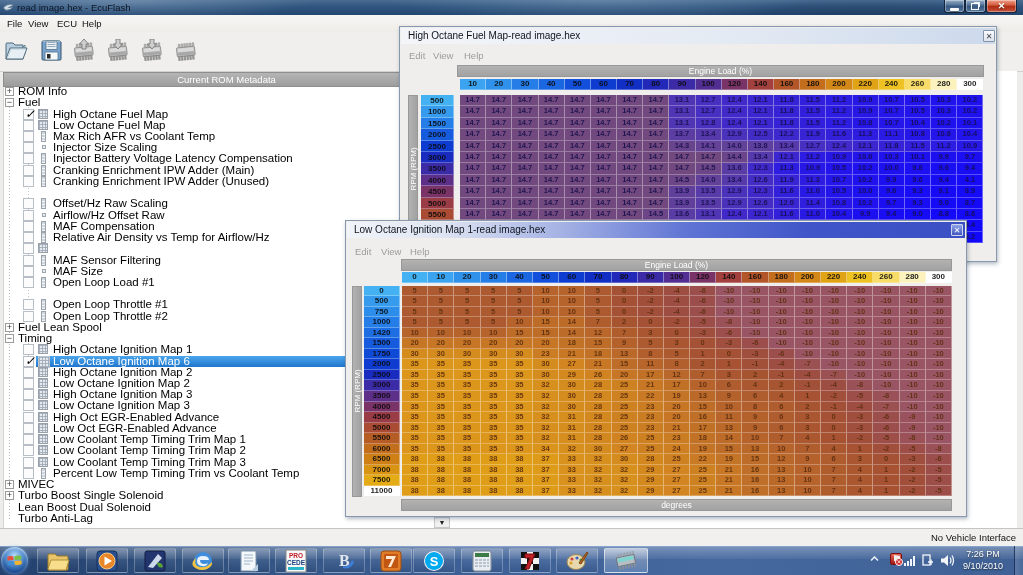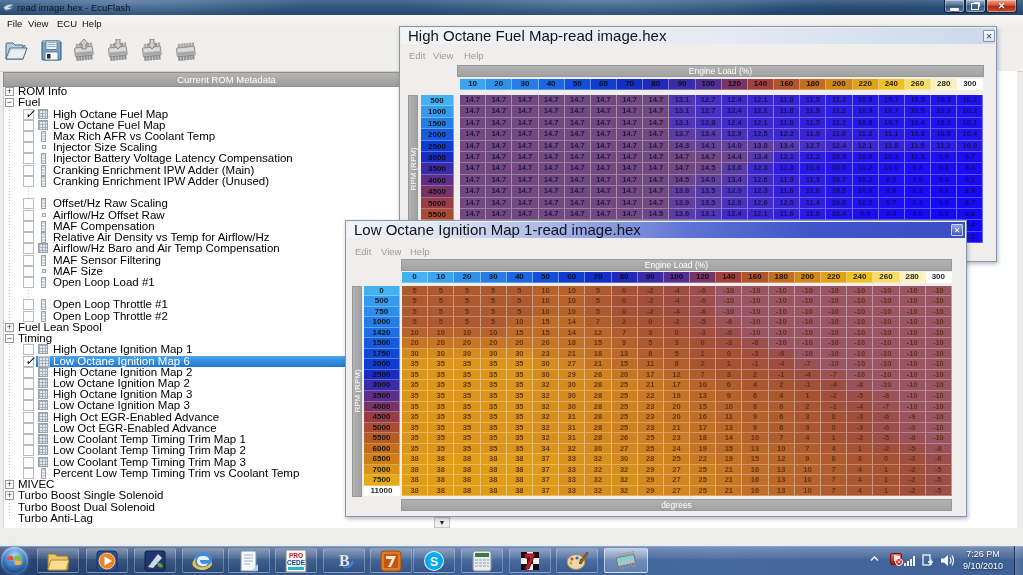--- a/index.html
+++ b/index.html
@@ -47,21 +47,21 @@
 .trow .sel:before{content:"";position:absolute;left:2px;top:0px;width:10px;height:10px;border:1px solid #b9c6d4;background:
  repeating-linear-gradient(90deg,rgba(155,165,178,.8) 0 1px,transparent 1px 3px),
  repeating-linear-gradient(180deg,rgba(155,165,178,.8) 0 1px,transparent 1px 3px),#e4e9ee}
 #treescroll{left:434px;top:517px;width:16px;height:11px;background:#f1f1f1;border:1px solid #c8c8c8;
  font-size:7px;text-align:center;line-height:10px;color:#222}
 #statusbar{left:0;top:528px;width:1023px;height:18px;background:#f1f0ee;border-top:1px solid #c6c4c0}
 #statusbar em{position:absolute;right:7px;top:3px;font-style:normal;font-size:9.5px;color:#111}
 #mdi{left:450px;top:71px;width:567px;height:457px;background:#fff}
 
 .win{position:absolute;border:1px solid #8797ad;background:#efeeec;box-shadow:1px 2px 4px rgba(40,60,90,.35)}
-.wtitle{position:absolute;left:1px;top:1px;height:16px;font-size:15px;color:#0e141c;line-height:16px}
+.wtitle{position:absolute;left:1px;top:1px;height:16px;font-size:10px;color:#0e141c;line-height:16px}
 .wtitle b{font-weight:400;position:absolute;left:7px;top:0;white-space:nowrap}
 .wmenu em{position:absolute;font-style:normal;font-size:9.5px;color:#9c9c9c}
 .gbar{position:absolute;background:linear-gradient(180deg,#b2b2b2,#a2a2a2);border:1px solid #989898;
  color:#fff;text-align:center;font-size:8.5px}
 .vbar{position:absolute;background:linear-gradient(90deg,#b2b2b2,#a2a2a2);border:1px solid #989898}
 .vbar b{position:absolute;left:50%;top:50%;transform:translate(-50%,-50%) rotate(-90deg);
  color:#fff;font-size:8px;font-weight:400;white-space:nowrap}
 .grid{position:absolute;display:grid}
 .grid s{text-decoration:none;display:block;overflow:hidden;text-align:center;
  border-right:1px solid rgba(255,255,255,.38);border-bottom:1px solid rgba(255,255,255,.28);
@@ -286,21 +286,20 @@
         <em class="ct">Airflow/Hz Offset Raw</em>
       </div>
 <div class="trow" style="top:145.0px">
         <i class="cb"></i>
         <i class="ic-b"></i>
         <em class="ct">Relative Air Density vs Temp for Airflow/Hz</em>
       </div>
 <div class="trow" style="top:156.2px">
         <i class="cb"></i>
         <i class="ic-g"></i>
-        <em class="ct">Airflow/Hz Baro and Air Temp Compensation</em>
       </div>
 <div class="trow" style="top:167.5px">
         <i class="cb"></i>
         <i class="ic-b"></i>
         <em class="ct">MAF Sensor Filtering</em>
       </div>
 <div class="trow" style="top:178.7px">
         <i class="cb"></i>
         <i class="ic-d"></i>
         <em class="ct">MAF Size</em>
@@ -392,27 +391,30 @@
       </div>
 <div class="trow" style="top:392.1px">
         <i class="pm">+</i>
         <em class="rt">MIVEC</em>
       </div>
 <div class="trow" style="top:403.3px">
         <i class="pm">+</i>
         <em class="rt">Turbo Boost Single Solenoid</em>
       </div>
 <div class="trow" style="top:414.5px">
-        <em class="rt">Turbo Boost Dual Solenoid</em>
+        <em class="rt">Lean Boost Dual Solenoid</em>
       </div>
 <div class="trow" style="top:425.7px">
         <em class="rt">Turbo Anti-Lag</em>
       </div>
 </div>
 <div class="abs" id="treescroll">▼</div>
+<div class="abs" id="statusbar">
+      <em>No Vehicle Interface</em>
+    </div>
 
 <div class="win" id="fwin">
  <div class="wtitle">
         <b>High Octane Fuel Map-read image.hex</b>
       </div>
  <div class="xbtn">✕</div>
  <div class="wmenu">
         <em style="left:9px;top:23px">Edit</em>
         <em style="left:33px;top:23px">View</em>
         <em style="left:64px;top:23px">Help</em>
@@ -611,21 +613,21 @@
         <s style="background:#624198">14.0</s>
         <s style="background:#5639ab">13.4</s>
         <s style="background:#442dc4">12.6</s>
         <s style="background:#3824d4">11.9</s>
         <s style="background:#2e1de0">11.3</s>
         <s style="background:#2516e9">10.7</s>
         <s style="background:#1f12ee">10.2</s>
         <s style="background:#1d10f0">9.9</s>
         <s style="background:#1a0ef2">9.6</s>
         <s style="background:#190df3">9.4</s>
-        <s style="background:#170cf5">9.2</s>
+        <s style="background:#170cf5">4.1</s>
         <s style="background:#71497e">14.7</s>
         <s style="background:#71497e">14.7</s>
         <s style="background:#71497e">14.7</s>
         <s style="background:#71497e">14.7</s>
         <s style="background:#71497e">14.7</s>
         <s style="background:#71497e">14.7</s>
         <s style="background:#71497e">14.7</s>
         <s style="background:#71497e">14.7</s>
         <s style="background:#60409b">13.9</s>
         <s style="background:#583ba8">13.5</s>

